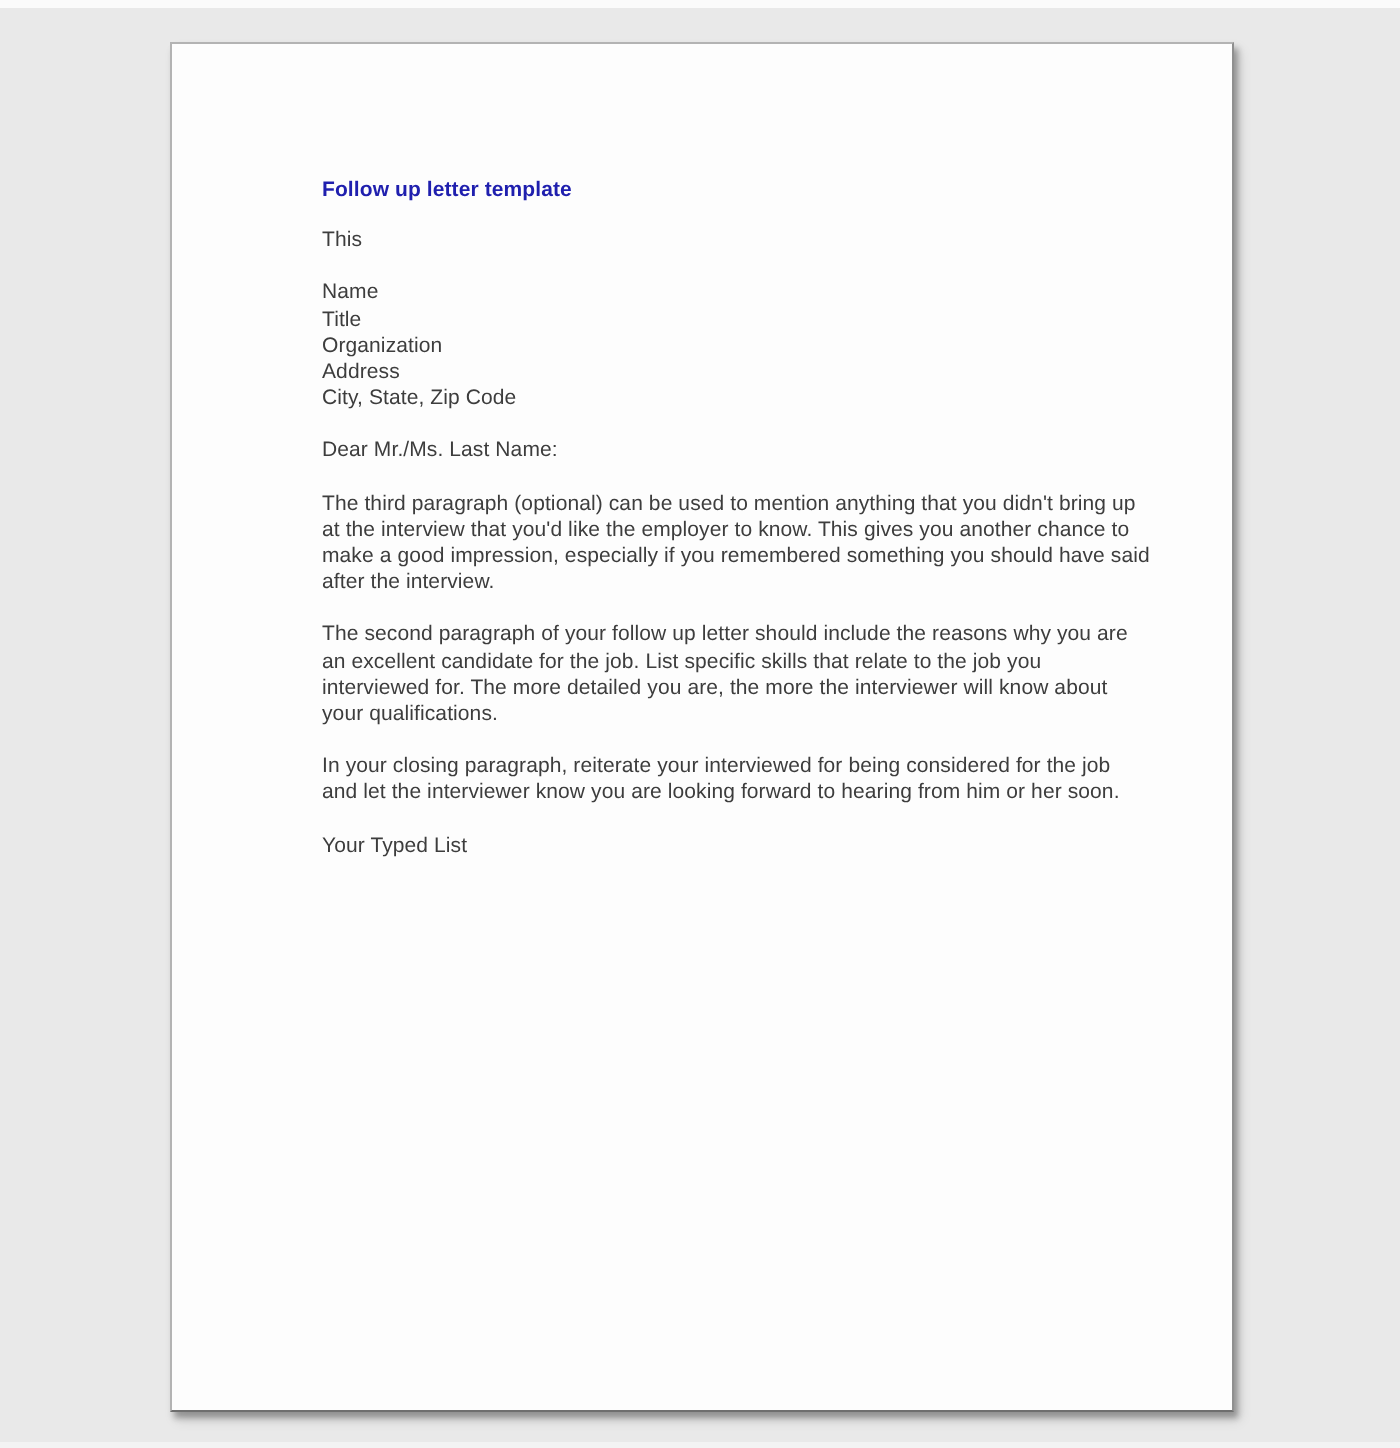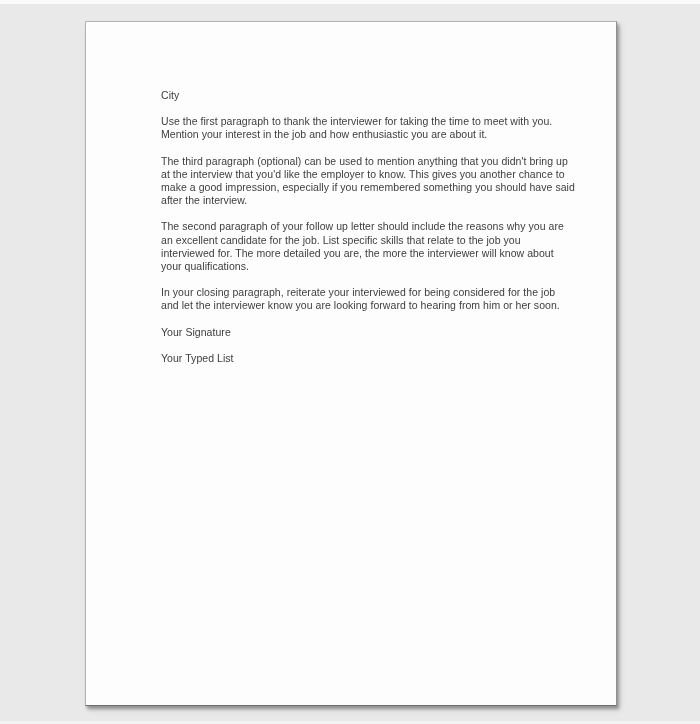--- a/index.html
+++ b/index.html
@@ -60,43 +60,47 @@
   }
 </style>
 </head>
 <body>
 
 <div class="top-strip"></div>
 
 <div class="letter-page">
   <div class="letter-content">
 
+    <div class="letter-title">Follow up letter template</div>
 
 
-    <div class="block">City</div>
+    <div class="block">This</div>
 
+    <div class="block">Name
+Title
+Organization
+Address
+City, State, Zip Code</div>
 
+    <div class="block">Dear Mr./Ms. Last Name:</div>
 
-    <div class="block">Use the first paragraph to thank the interviewer for taking the time to meet with you.
-Mention your interest in the job and how enthusiastic you are about it.</div>
 
     <div class="block">The third paragraph (optional) can be used to mention anything that you didn't bring up
 at the interview that you'd like the employer to know. This gives you another chance to
 make a good impression, especially if you remembered something you should have said
 after the interview.</div>
 
     <div class="block">The second paragraph of your follow up letter should include the reasons why you are
 an excellent candidate for the job. List specific skills that relate to the job you
 interviewed for. The more detailed you are, the more the interviewer will know about
 your qualifications.</div>
 
     <div class="block">In your closing paragraph, reiterate your interviewed for being considered for the job
 and let the interviewer know you are looking forward to hearing from him or her soon.</div>
 
 
-    <div class="block">Your Signature</div>
 
     <div class="block">Your Typed List</div>
 
   </div>
 </div>
 
 <div class="bottom-strip"></div>
 
 </body></html>

